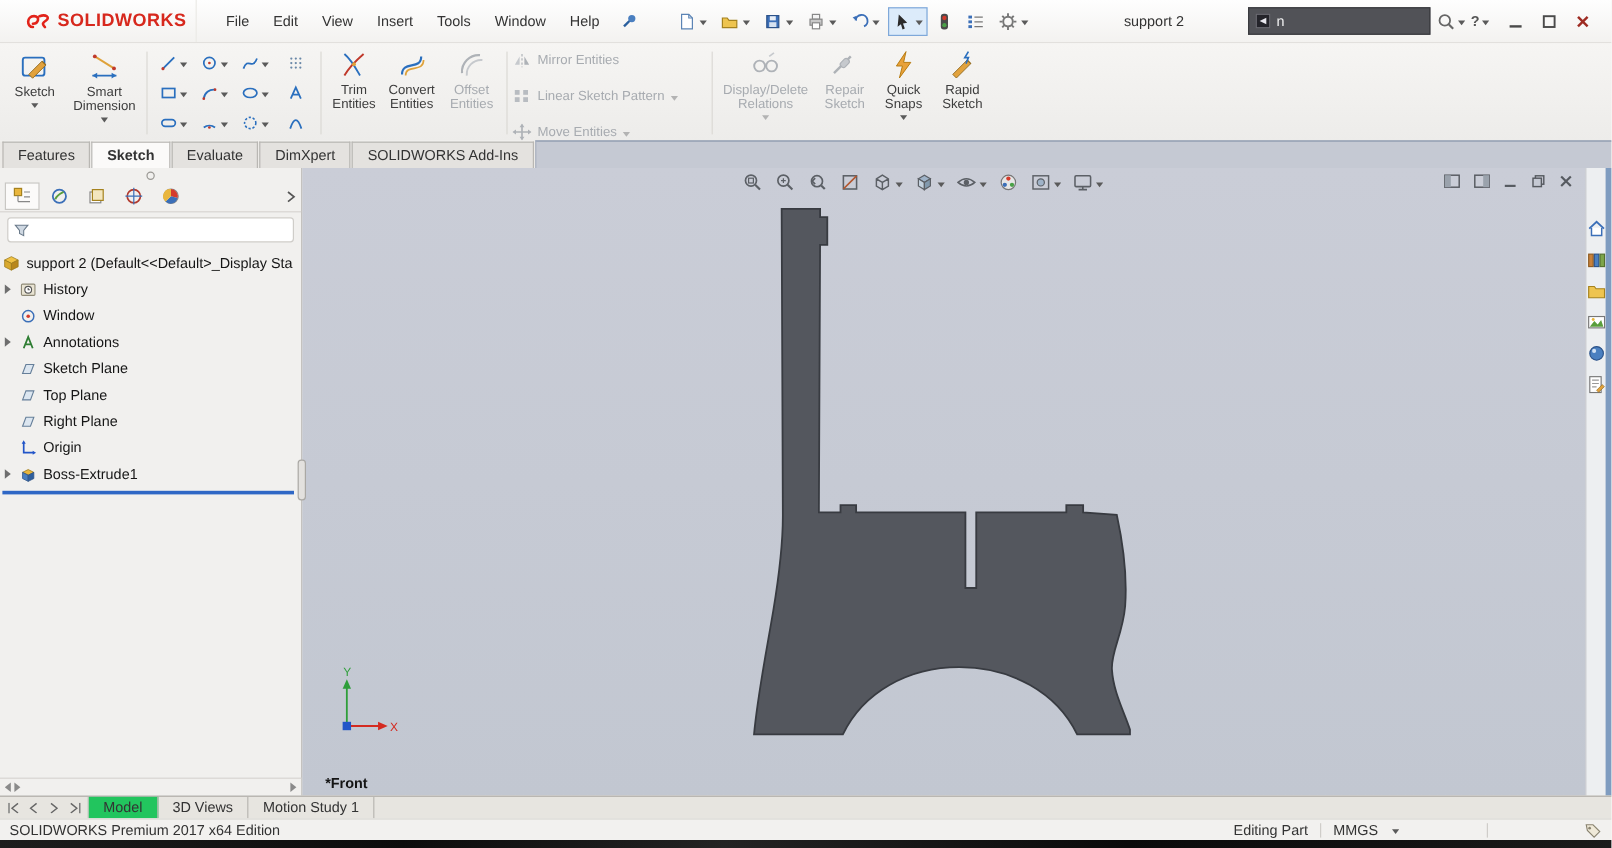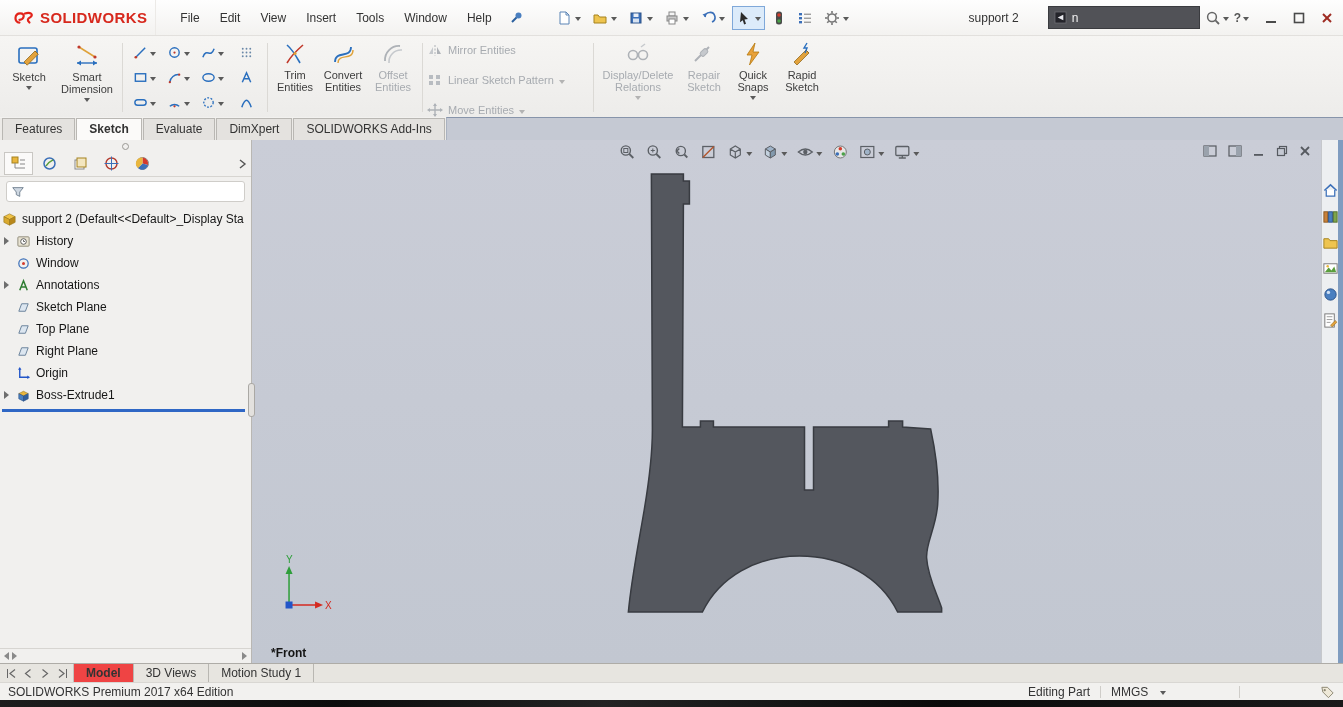--- a/index.html
+++ b/index.html
@@ -3,30 +3,30 @@
 <meta charset="utf-8">
 <style>
 *{margin:0;padding:0;box-sizing:border-box}
 html,body{width:1343px;height:707px;overflow:hidden}
 body{font-family:"Liberation Sans",sans-serif;font-size:12px;color:#222;background:#fff}
 .app{position:relative;width:1343px;height:707px;background:#f2f1ef}
 button{background:none;border:none;font:inherit;color:inherit;cursor:default;padding:0}
 svg{display:block}
 
 
-.titlebar{position:absolute;top:0;left:0;right:0;height:36px;background:linear-gradient(#fefefe,#f3f2f0);border-bottom:1px solid #e2e0dd;display:flex;align-items:center;padding:0 4px}
+.titlebar{position:absolute;top:0;left:0;right:0;height:36px;background:linear-gradient(#fefefe,#f3f2f0);border-bottom:1px solid #e2e0dd;display:flex;align-items:center;padding:0 12px}
 .logo{display:flex;align-items:center;gap:4px;padding:0 8px;height:100%;border-right:1px solid #eceae7}
 .logo-text{color:#d7281d;font-weight:bold;font-size:15px;letter-spacing:.4px}
 .menubar{display:flex;margin-left:14px}
 .menu-item{padding:5px 10px;color:#333}
 .pinbtn{margin-left:6px}
 .tb-group{display:flex;align-items:center;margin-left:28px;gap:3px}
 .tb-btn{display:flex;align-items:center;gap:3px;padding:3px 3px;border:1px solid transparent}
 .tb-btn.pressed{background:#dcebfa;border-color:#7fa8d9}
-.doc-title{margin-left:116px;color:#333}
+.doc-title{margin-left:76px;color:#333}
 .searchwrap{margin-left:auto;display:flex;align-items:center;gap:5px}
 .searchbox{display:flex;align-items:center;gap:5px;width:152px;height:23px;background:#515257;border:1px solid #3a3b3f;color:#f0f0f0;padding:0 5px}
 .winbtns{display:flex;align-items:center;margin-left:10px;gap:4px}
 .winbtn{width:24px;height:22px;display:flex;align-items:center;justify-content:center}
 
 
 .ribbon{position:absolute;top:36px;left:0;right:0;height:81px;background:linear-gradient(#f6f5f3,#edecea);display:flex;align-items:stretch;padding:2px 2px 0}
 .bb{display:flex;flex-direction:column;align-items:center;justify-content:flex-start;padding:3px 2px 1px;height:76px;color:#3d3d3d}
 .bb .bl{font-size:11px;line-height:12px;text-align:center;margin-top:2px}
 .bb.disabled{color:#a7abb0}
@@ -74,21 +74,21 @@
 .viewlabel{position:absolute;left:19px;bottom:3px;font-weight:bold;color:#141414}
 
 .taskpane{width:22px;background:#edeff1;border-left:1px solid #c6c8cc;border-right:5px solid #7f9cc0;display:flex;flex-direction:column;align-items:center;padding-top:40px;gap:6px}
 .tp{width:20px;height:20px;display:flex;align-items:center;justify-content:center}
 
 
 .bottomtabs{position:absolute;left:0;right:0;bottom:25px;height:19px;background:#e7e5e0;border-top:1px solid #aeaca7;display:flex;align-items:stretch}
 .tnav{display:flex;align-items:center;padding:0 4px;gap:3px;border-right:1px solid #c3c1bc}
 .tnavbtn{width:14px;display:flex;justify-content:center}
 .btab{display:flex;align-items:center;padding:0 12px;border-right:1px solid #b9b7b2;color:#333}
-.btab.active{background:#ef4444;font-weight:bold}
+.btab.active{background:#22c55e;font-weight:normal}
 .statusbar{position:absolute;left:0;right:0;bottom:7px;height:18px;background:#f2f1ef;border-top:1px solid #d9d7d3;display:flex;align-items:center;padding:0 8px;color:#333}
 .sb-right{margin-left:auto;display:flex;align-items:center}
 .sb-sep{width:1px;height:12px;background:#cfcdc9;margin:0 10px}
 .sb-units{display:flex;align-items:center;gap:12px;width:118px}
 .sb-gap{width:70px}
 .blackstrip{position:absolute;left:0;right:0;bottom:0;height:7px;background:linear-gradient(90deg,#1d1d1d,#0c0c0c 25%,#232323 45%,#0a0a0a 70%,#1a1a1a)}
 </style>
 </head>
 <body>
 

